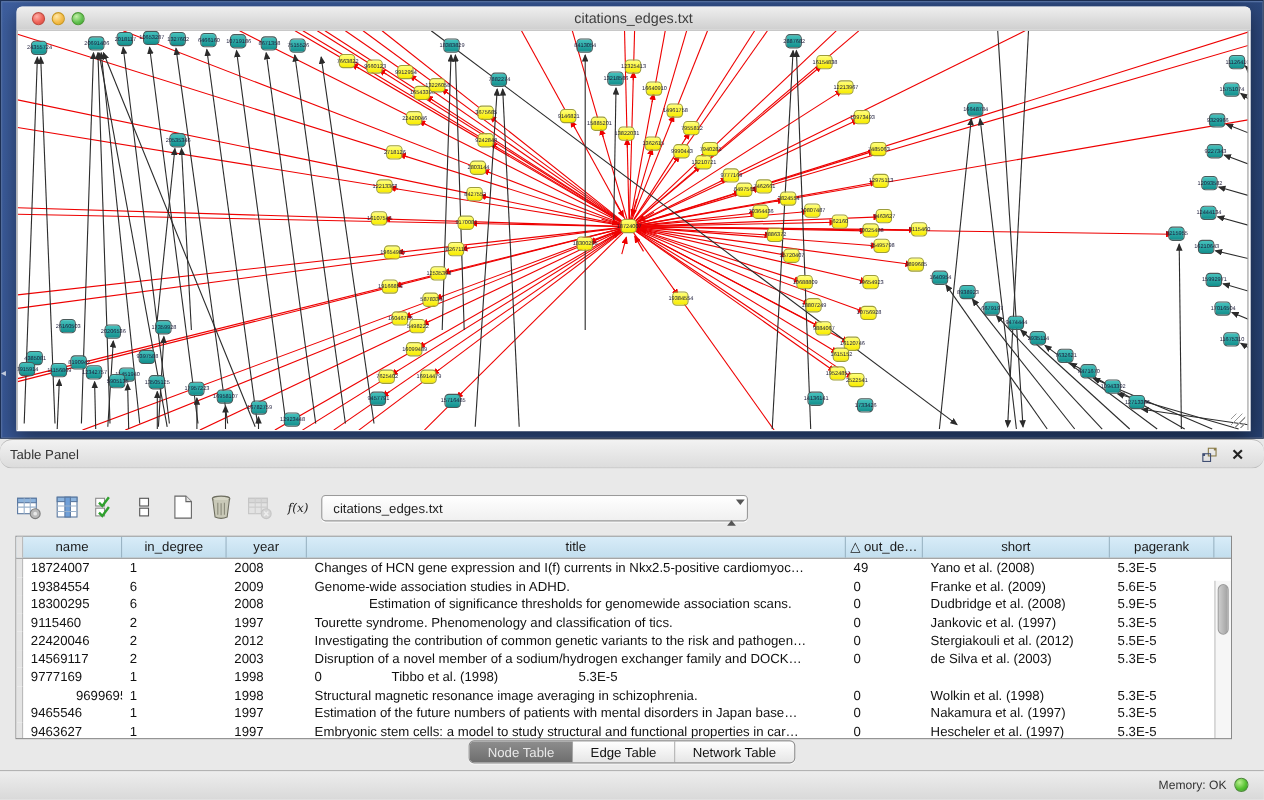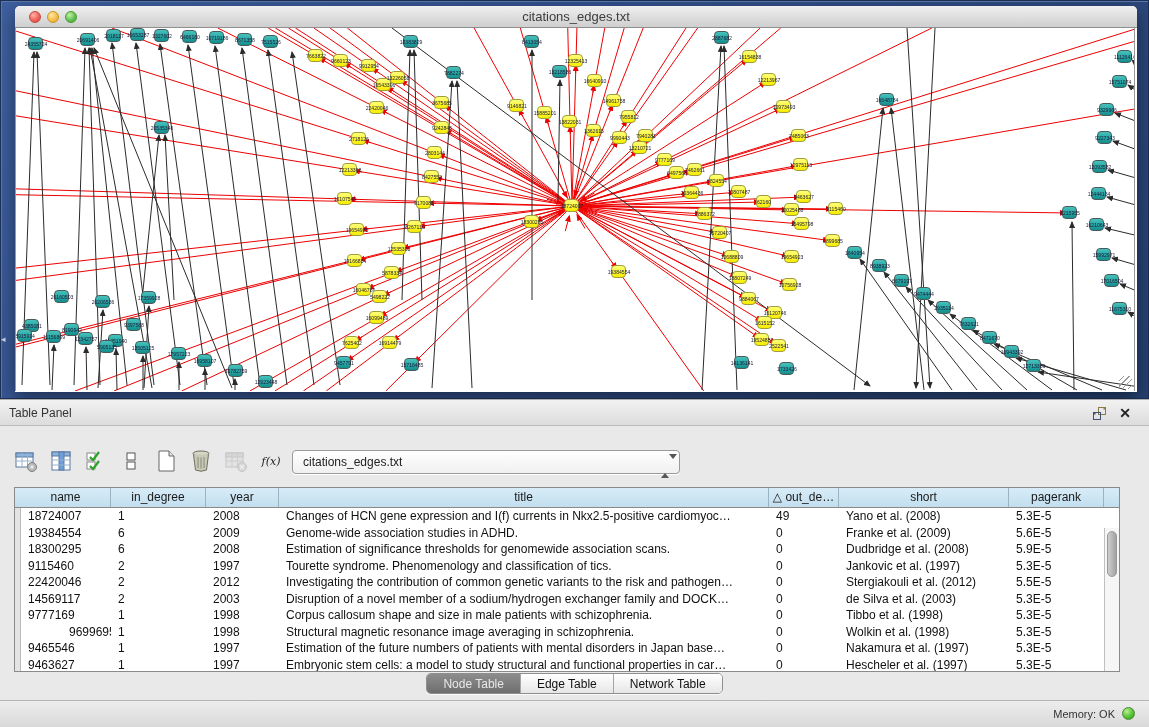--- a/index.html
+++ b/index.html
@@ -26,36 +26,36 @@
   #edges-svg { position:absolute; left:0; top:0; }
   .node { position:absolute; width:15px; height:13px; border-radius:4px; }
   .node.t { background:linear-gradient(#46c2bd,#128f8d); border:1px solid #4a5a5a; }
   .node.y { background:linear-gradient(#ffff7a,#f8ec00); border:1px solid #9e9e3a; }
   .node .lbl { position:absolute; left:50%; top:50%; transform:translate(-50%,-50%) scale(.85); font-size:6px; white-space:nowrap; color:#1c1c3a; pointer-events:none; }
   #resize-grip { position:absolute; right:2px; bottom:2px; width:13px; height:13px;
     background:repeating-linear-gradient(135deg, transparent 0 3px, #9a9a9a 3px 4px); }
 
   
   #table-panel { position:absolute; left:0; top:399px; width:1149px; height:328px; background:#e9e9e9; }
-  #panel-header { position:relative; height:27px; background:linear-gradient(#f2f2f2,#dcdcdc); border-top:1px solid #aeaeae; border-bottom:1px solid #bcbcbc; }
+  #panel-header { position:relative; height:27px; background:linear-gradient(#f2f2f2,#dcdcdc); border-top:1px solid #aeaeae; border-bottom:1px solid #bcbcbc;border-radius:11px; }
   #panel-title { position:absolute; left:9px; top:6px; font-size:12px; color:#333; }
   #float-icon { position:absolute; right:42px; top:6px; width:15px; height:15px; }
   #close-icon { position:absolute; right:18px; top:4px; font-size:14px; font-weight:bold; color:#222; line-height:18px; }
 
   #toolbar { position:absolute; left:14px; top:46px; height:32px; display:flex; align-items:center; gap:11px; }
   .tool { width:24px; height:24px; display:flex; align-items:center; justify-content:center; }
   #fx-label { font-size:11px; font-style:italic; font-family:"DejaVu Serif", serif; color:#222; }
   #table-select { position:absolute; left:292px; top:51px; width:388px; height:24px; background:linear-gradient(#ffffff,#f0f0f0);
     border:1px solid #9a9a9a; border-radius:4px; font-size:12px; color:#222; line-height:22px; padding-left:10px; box-shadow:0 1px 0 #fff; }
   #select-stepper { position:absolute; right:9px; top:4px; width:9px; height:16px; }
   #select-stepper .up { width:0;height:0;border-left:4px solid transparent;border-right:4px solid transparent;border-bottom:5px solid #555; margin-bottom:3px;}
   #select-stepper .dn { width:0;height:0;border-left:4px solid transparent;border-right:4px solid transparent;border-top:5px solid #555;}
 
   #data-table { position:absolute; left:14px; top:88px; width:1106px; height:185px; background:#fff; border:1px solid #8a8a8a; display:flex; flex-direction:column; }
-  #tbl-head { display:flex; height:20px; background:linear-gradient(#d8ecf8,#c2deee); border-bottom:1px solid #8a8a8a; flex:none;align-items:flex-end; }
+  #tbl-head { display:flex; height:20px; background:linear-gradient(#d8ecf8,#c2deee); border-bottom:1px solid #8a8a8a; flex:none; }
   .hcell { font-size:12px; color:#1a1a1a; text-align:center; line-height:19px; border-right:1px solid #9ab4c4; overflow:hidden; white-space:nowrap; flex:none; }
   #tbl-body { position:relative; flex:1; overflow:hidden; }
   .trow { display:flex; height:16.5px; background:#fff; }
   .tcell { font-size:12px; color:#111; line-height:16px; padding-left:7px; overflow:hidden; white-space:nowrap; flex:none; }
   .gutter { width:6px; background:#e4e4e4; border-right:1px solid #bbb; flex:none; }
   #vscroll { position:absolute; right:0; top:20px; bottom:0; width:15px; background:#f6f6f6; border-left:1px solid #c0c0c0; }
   #vthumb { position:absolute; left:2px; top:3px; width:10px; height:46px; border-radius:6px; background:linear-gradient(90deg,#cdcdcd,#a2a2a2); border:1px solid #9a9a9a; }
 
   #tab-bar { position:absolute; left:0; top:274px; width:1149px; height:24px; text-align:center; }
   #seg { display:inline-flex; border:1px solid #8e8e8e; border-radius:5px; overflow:hidden; height:21px; box-shadow:0 1px 0 rgba(255,255,255,.7); }
@@ -737,21 +737,21 @@
               <div class="tcell" style="width: 490px;">Genome-wide association studies in ADHD.</div>
               <div class="tcell" style="width: 70px;">0</div>
               <div class="tcell" style="width: 170px;">Franke et al. (2009)</div>
               <div class="tcell" style="width: 95px;">5.6E-5</div>
             </div>
             <div class="trow">
               <div class="gutter"></div>
               <div class="tcell" style="width: 90px;">18300295</div>
               <div class="tcell" style="width: 95px;">6</div>
               <div class="tcell" style="width: 73px;">2008</div>
-              <div class="tcell" style="width: 490px;">Estimation of significance thresholds for genomewide association scans.</div>
+              <div class="tcell" style="width: 490px; text-align: center;">Estimation of significance thresholds for genomewide association scans.</div>
               <div class="tcell" style="width: 70px;">0</div>
               <div class="tcell" style="width: 170px;">Dudbridge et al. (2008)</div>
               <div class="tcell" style="width: 95px;">5.9E-5</div>
             </div>
             <div class="trow">
               <div class="gutter"></div>
               <div class="tcell" style="width: 90px;">9115460</div>
               <div class="tcell" style="width: 95px;">2</div>
               <div class="tcell" style="width: 73px;">1997</div>
               <div class="tcell" style="width: 490px;">Tourette syndrome. Phenomenology and classification of tics.</div>
@@ -777,21 +777,20 @@
               <div class="tcell" style="width: 490px;">Disruption of a novel member of a sodium/hydrogen exchanger family and DOCK…</div>
               <div class="tcell" style="width: 70px;">0</div>
               <div class="tcell" style="width: 170px;">de Silva et al. (2003)</div>
               <div class="tcell" style="width: 95px;">5.3E-5</div>
             </div>
             <div class="trow">
               <div class="gutter"></div>
               <div class="tcell" style="width: 90px;">9777169</div>
               <div class="tcell" style="width: 95px;">1</div>
               <div class="tcell" style="width: 73px;">1998</div>
-              <div class="tcell" style="width: 490px;">Corpus callosum shape and size in male patients with schizophrenia.</div>
               <div class="tcell" style="width: 70px;">0</div>
               <div class="tcell" style="width: 170px;">Tibbo et al. (1998)</div>
               <div class="tcell" style="width: 95px;">5.3E-5</div>
             </div>
             <div class="trow">
               <div class="gutter"></div>
               <div class="tcell" style="width: 90px; padding-left: 48px;">9699695</div>
               <div class="tcell" style="width: 95px;">1</div>
               <div class="tcell" style="width: 73px;">1998</div>
               <div class="tcell" style="width: 490px;">Structural magnetic resonance image averaging in schizophrenia.</div>

